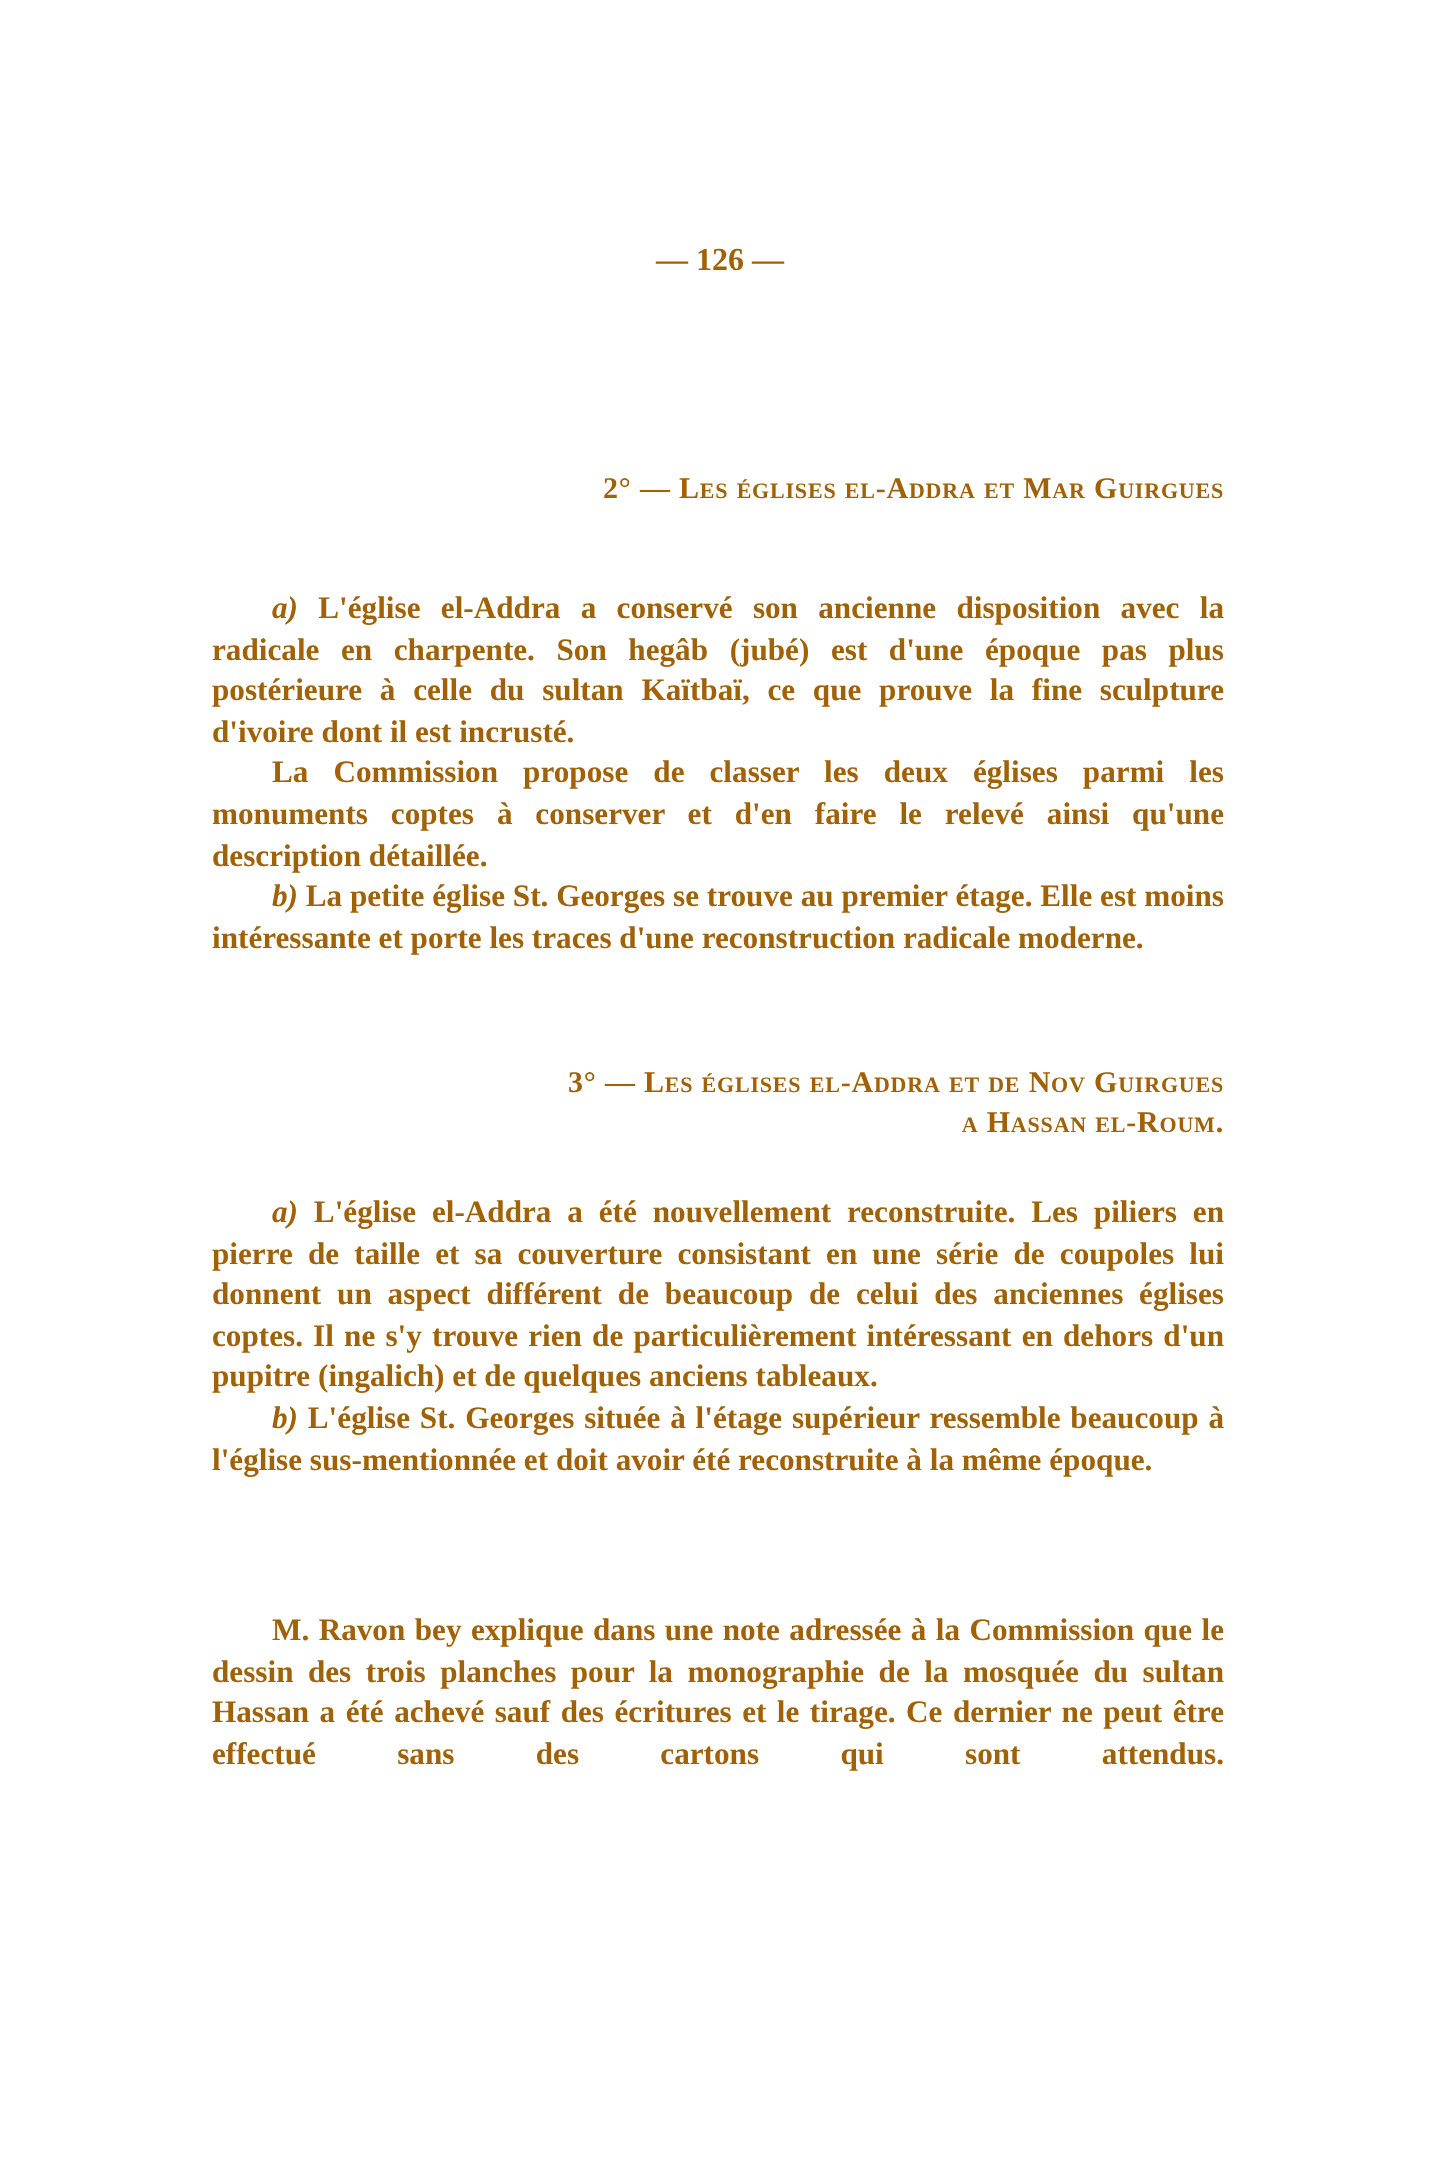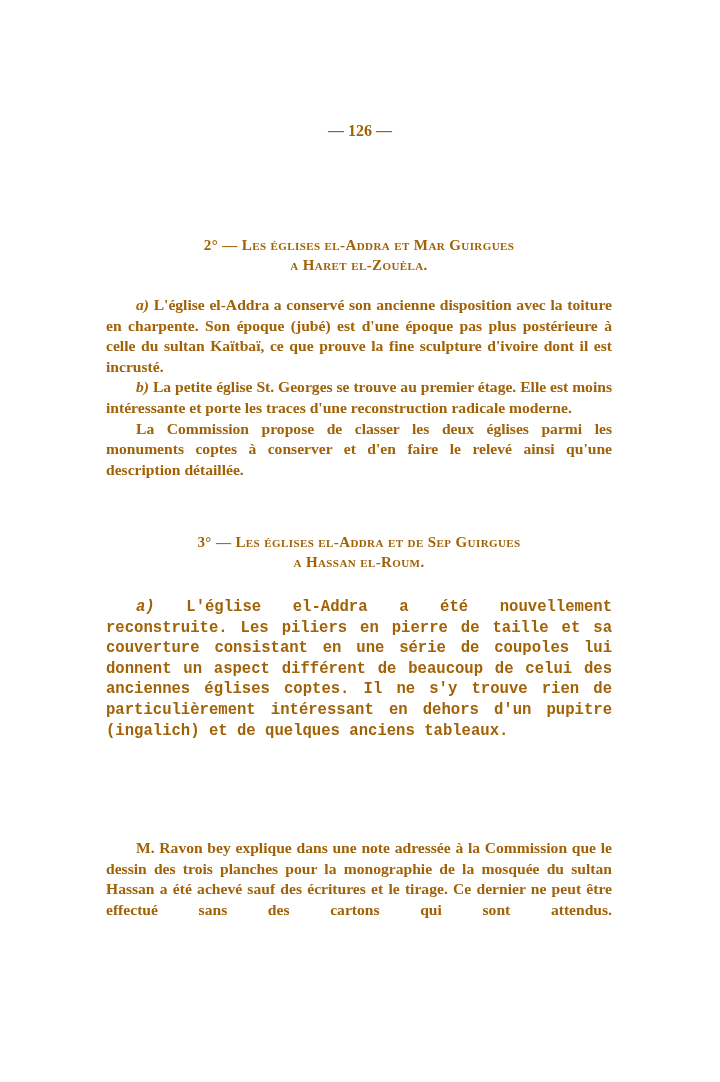--- a/index.html
+++ b/index.html
@@ -16,52 +16,52 @@
   }
   .block {
     position: absolute; left: 106px; width: 506px;
     font-size: 15.6px; line-height: 20.6px; font-weight: bold;
     text-align: justify;
   }
   .block p { margin: 0; }
   .indent { text-indent: 30px; }
   .last { text-align-last: justify; }
   .heading {
-    position: absolute; left: 106px; width: 506px; text-align: center;
+    position: absolute; left: 106px; width: 506px; text-align: right;
     font-size: 15px; line-height: 20px; font-weight: bold; font-variant: small-caps;
     letter-spacing: 0.4px;
   }
   .it { font-style: italic; }
 </style>
 </head>
 <body>
 
 <div class="page">
 
   <div class="pageno">— 126 —</div>
 
 
   <div class="heading" style="top:203px;">
     <div>2° — Les églises el-Addra et Mar Guirgues</div>
-    <div>a Haret el-Zouèla.</div>
   </div>
 
   <div class="block" style="top:263px;">
-    <p class="indent"><span class="it">a)</span><span> L'église el-Addra a conservé son ancienne disposition avec la toiture en charpente. Son époque (jubé) est d'une époque pas plus postérieure à celle du sultan Kaïtbaï, ce que prouve la fine sculpture d'ivoire dont il est incrusté.</span></p>
+    <p class="indent"><span class="it">a)</span><span> L'église el-Addra a conservé son ancienne disposition avec la radicale en charpente. Son hegâb (jubé) est d'une époque pas plus postérieure à celle du sultan Kaïtbaï, ce que prouve la fine sculpture d'ivoire dont il est incrusté.</span></p>
+    <p class="indent"><span>La Commission propose de classer les deux églises parmi les monuments coptes à conserver et d'en faire le relevé ainsi qu'une description détaillée.</span></p>
     <p class="indent"><span class="it">b)</span><span> La petite église St. Georges se trouve au premier étage. Elle est moins intéressante et porte les traces d'une reconstruction radicale moderne.</span></p>
-    <p class="indent"><span>La Commission propose de classer les deux églises parmi les monuments coptes à conserver et d'en faire le relevé ainsi qu'une description détaillée.</span></p>
   </div>
 
   <div class="heading" style="top:500px;">
-    <div>3° — Les églises el-Addra et de Sep Guirgues</div>
+    <div>3° — Les églises el-Addra et de Nov Guirgues</div>
     <div>a Hassan el-Roum.</div>
   </div>
 
-  <div class="block" style="top:565px;font-family:Liberation Mono, monospace;">
+  <div class="block" style="top:565px;">
     <p class="indent"><span class="it">a)</span><span> L'église el-Addra a été nouvellement reconstruite. Les piliers en pierre de taille et sa couverture consistant en une série de coupoles lui donnent un aspect différent de beaucoup de celui des anciennes églises coptes. Il ne s'y trouve rien de particulièrement intéressant en dehors d'un pupitre (ingalich) et de quelques anciens tableaux.</span></p>
+    <p class="indent"><span class="it">b)</span><span> L'église St. Georges située à l'étage supérieur ressemble beaucoup à l'église sus-mentionnée et doit avoir été reconstruite à la même époque.</span></p>
   </div>
 
 
-  <div class="block" style="top:806px;">
+  <div class="block" style="top:774px;">
     <p class="indent last"><span>M. Ravon bey explique dans une note adressée à la Commission que le dessin des trois planches pour la monographie de la mosquée du sultan Hassan a été achevé sauf des écritures et le tirage. Ce dernier ne peut être effectué sans des cartons qui sont attendus.</span></p>
   </div>
 
 </div>
 
 </body></html>

